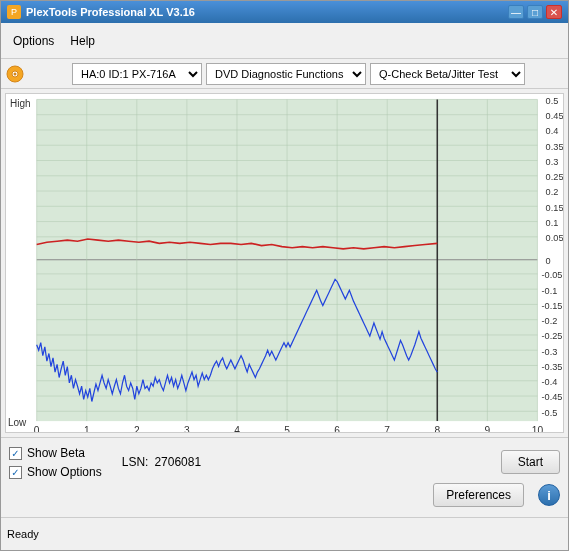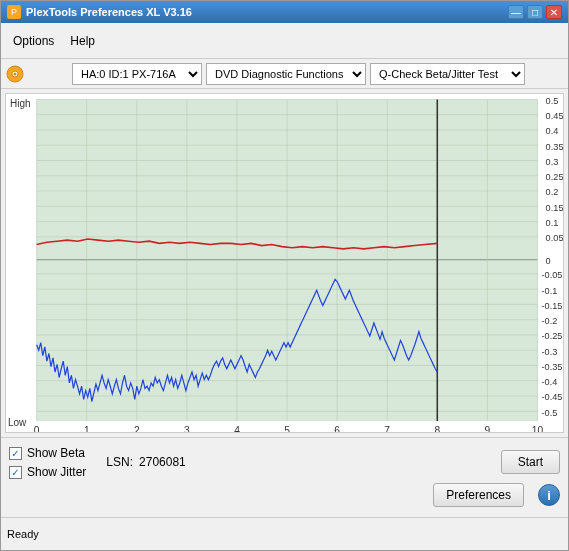--- a/index.html
+++ b/index.html
@@ -255,21 +255,21 @@
 </head>
 <body>
 
 <div class="window">
 
   <div class="title-bar">
     <div class="title-bar-left">
       <div class="title-bar-icon">
         <span>P</span>
       </div>
-      <span class="title-text">PlexTools Preferences XL V3.16</span>
+      <span class="title-text">PlexTools Professional XL V3.16</span>
     </div>
     <div class="title-bar-controls">
       <div class="title-btn">—</div>
       <div class="title-btn">□</div>
       <div class="title-btn close">✕</div>
     </div>
   </div>
 
   <div class="menu-bar">
     <div class="menu-item">Options</div>
@@ -408,21 +408,21 @@
 
   <div class="bottom-bar">
     <div class="bottom-row1">
       <div class="checkboxes-col">
         <div class="checkbox-row">
           <div class="checkbox-custom">✓</div>
           <span>Show Beta</span>
         </div>
         <div class="checkbox-row2">
           <div class="checkbox-custom">✓</div>
-          <span>Show Jitter</span>
+          <span>Show Options</span>
         </div>
       </div>
       <div class="lsn-area">
         <span>LSN:</span>
         <span>2706081</span>
       </div>
       <div style="flex:1"></div>
       <button class="start-btn">Start</button>
     </div>
     <div class="bottom-row2">

